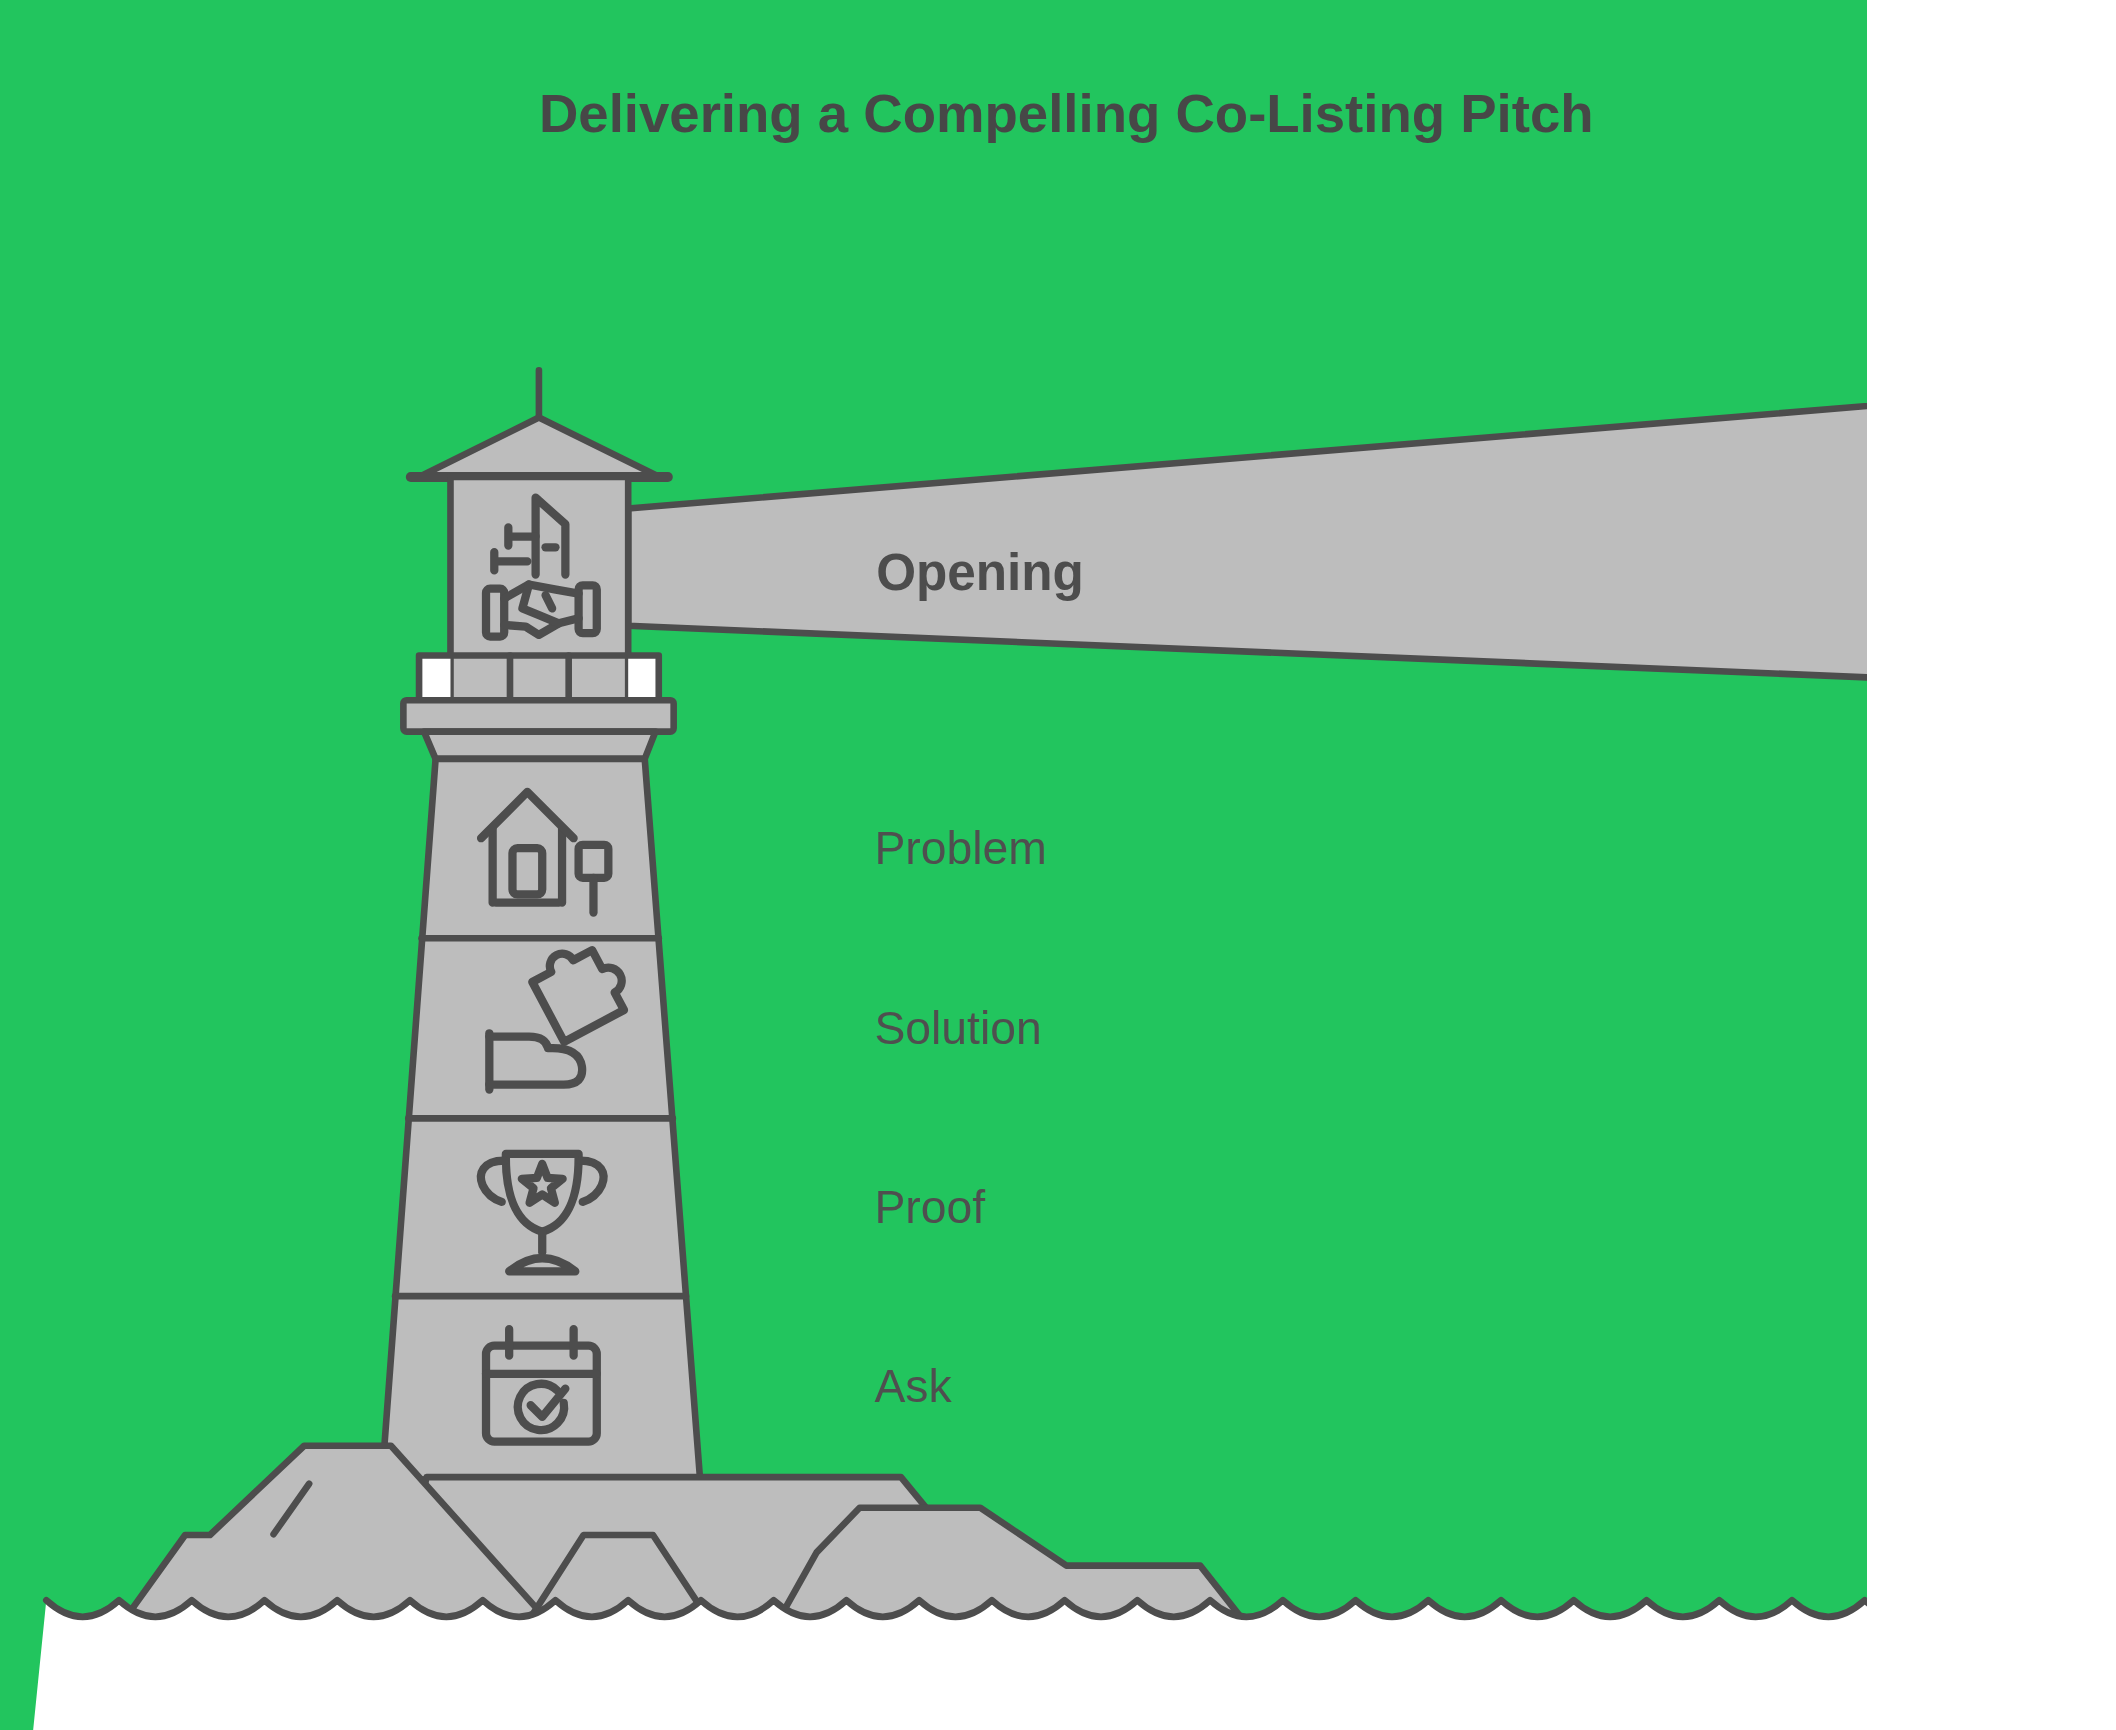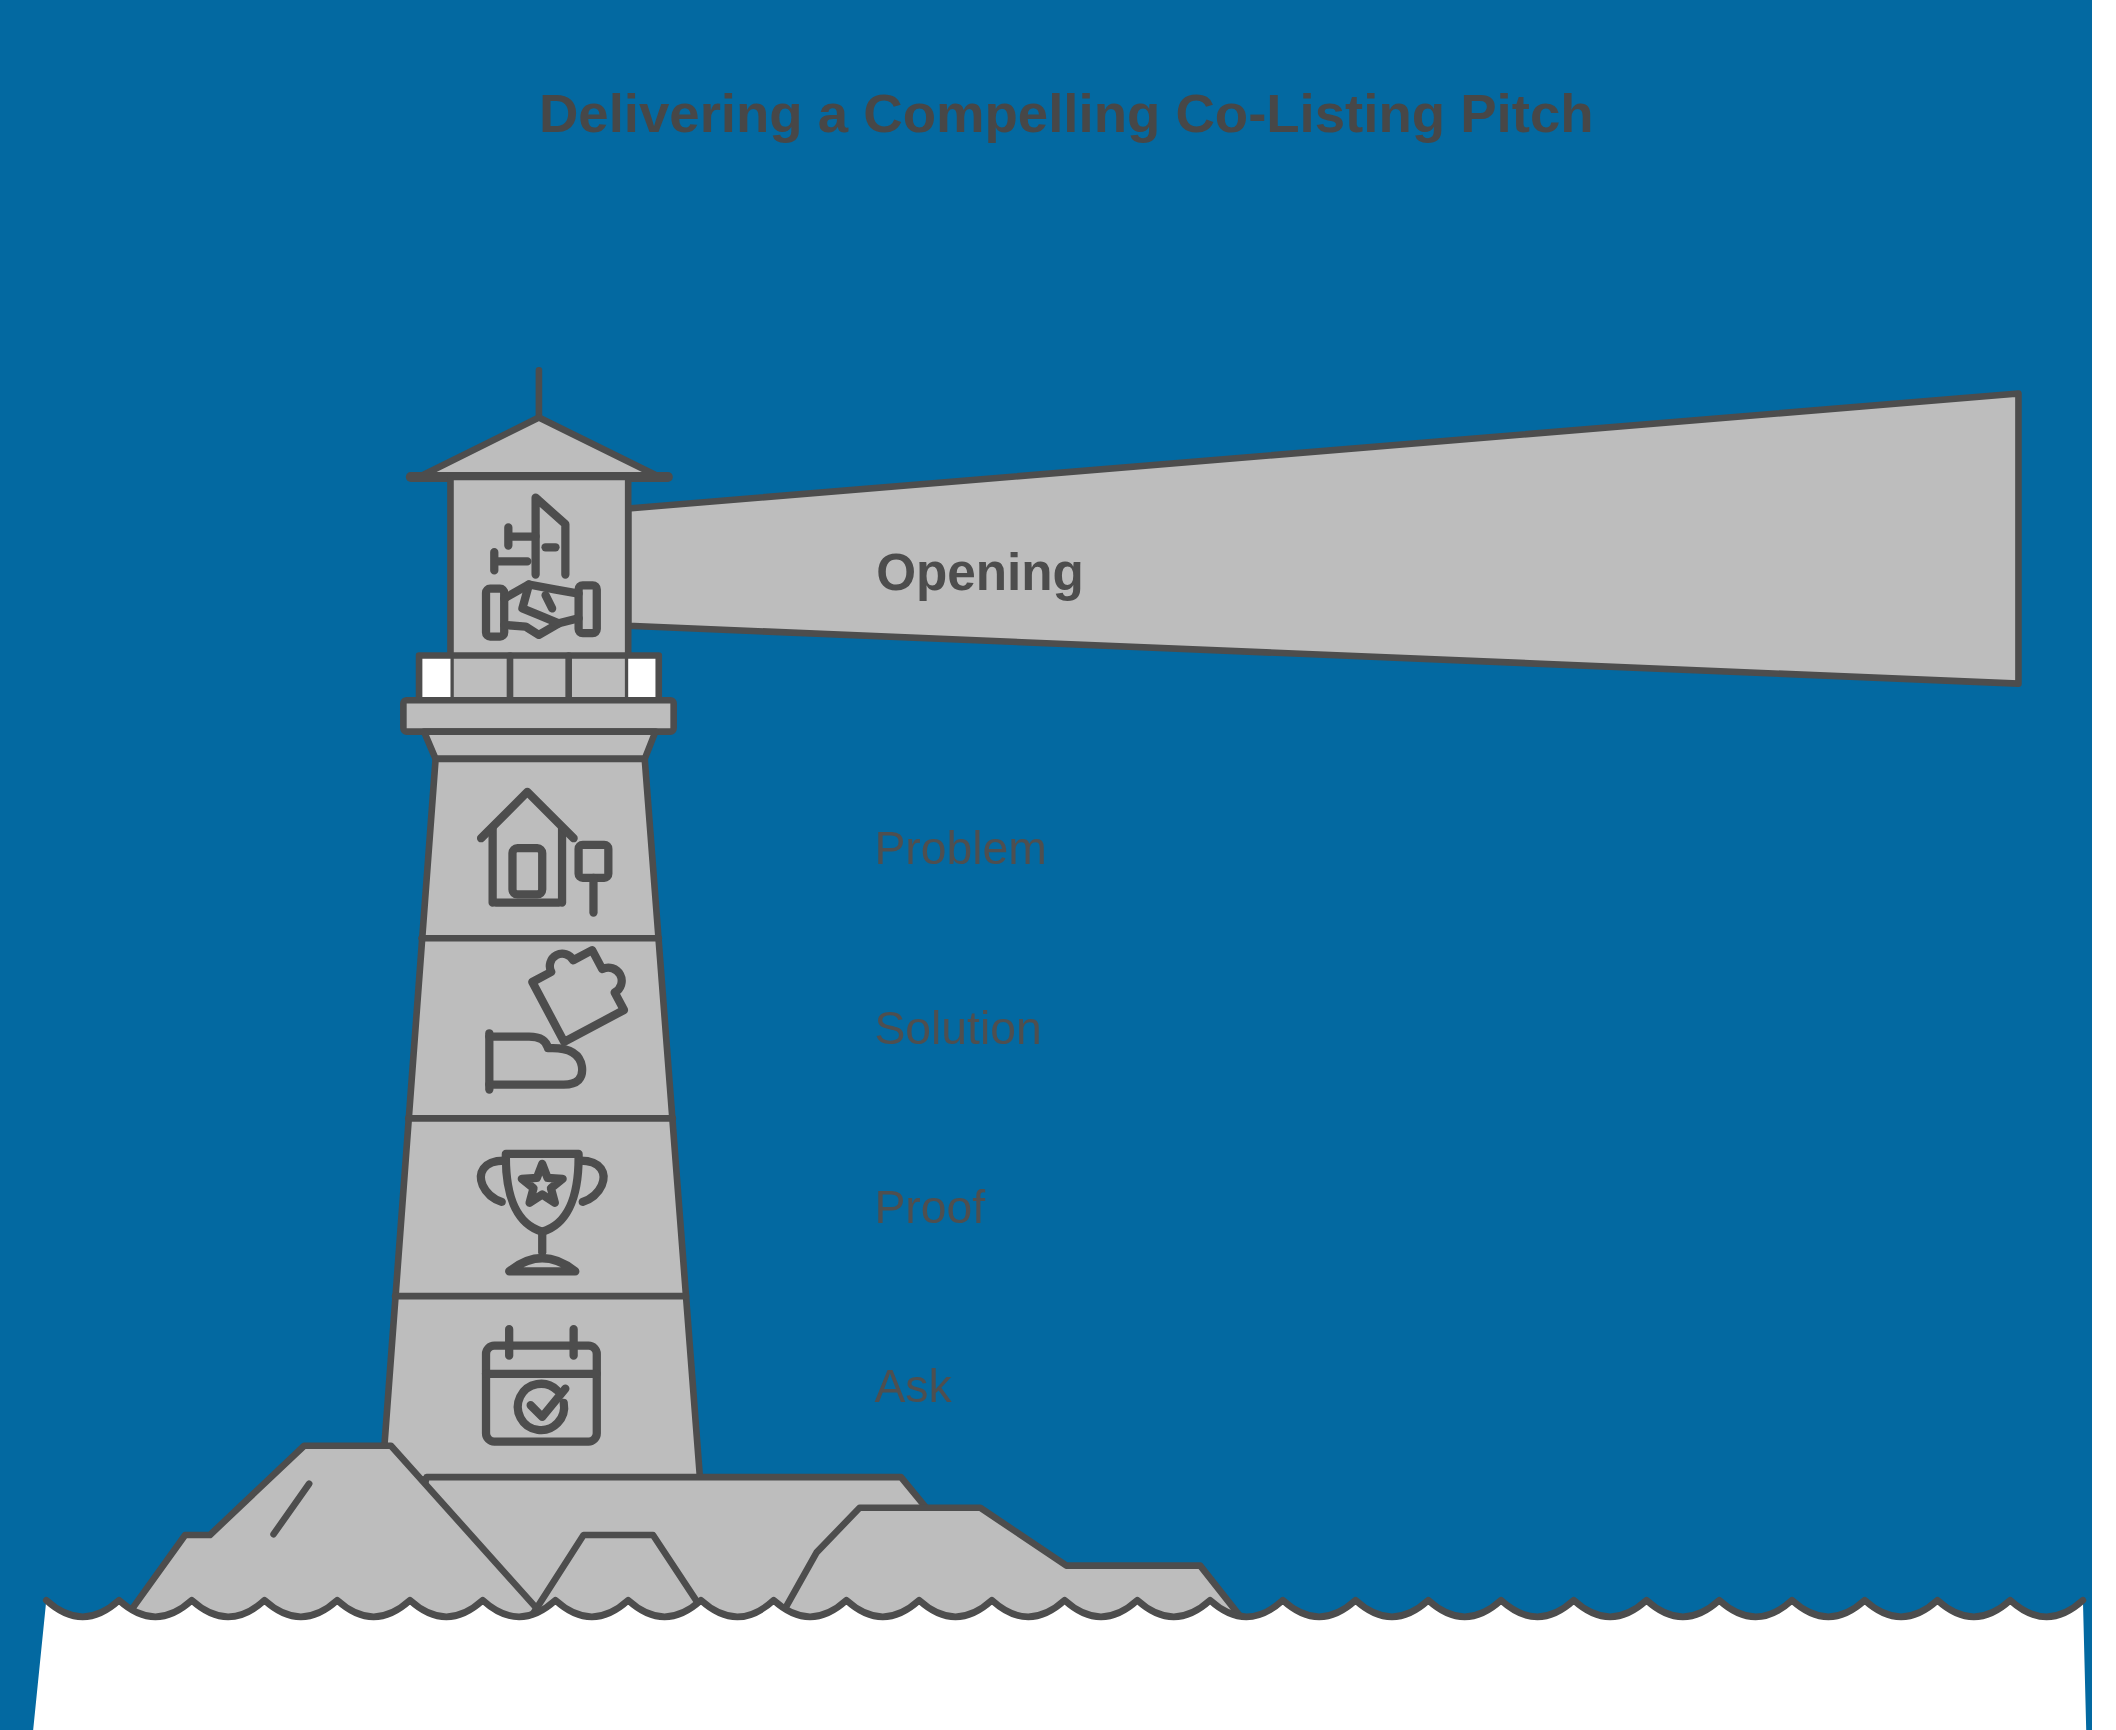--- a/index.html
+++ b/index.html
@@ -1,16 +1,16 @@
 <!DOCTYPE html>
 <html style="font-size:13.2px"><head>
 <meta charset="utf-8">
 <style>
   html,body{margin:0;padding:0;background:#ffffff;}
-  .stage{width:2092px;height:1731px;position:relative;background:#0369a1;overflow:hidden;text-decoration:underline;}
+  .stage{width:1867px;height:1731px;position:relative;background:#22c55e;overflow:hidden;text-decoration:underline;}
   svg{display:block;}
   .shape{fill:#bdbdbd;stroke:#4d4d4d;stroke-width:8;stroke-linejoin:round;}
   .line{fill:none;stroke:#4d4d4d;stroke-width:8;stroke-linecap:round;stroke-linejoin:round;}
   .line-thick{fill:none;stroke:#4d4d4d;stroke-width:12;stroke-linecap:round;}
   .icon{fill:none;stroke:#4d4d4d;stroke-width:10;stroke-linecap:round;stroke-linejoin:round;}
   .title-text{font-family:"Liberation Sans",sans-serif;font-size:66px;font-weight:bold;fill:#474747;}
   .beam-text{font-family:"Liberation Sans",sans-serif;font-size:62px;font-weight:bold;fill:#4d4d4d;}
   .label-text{font-family:"Liberation Sans",sans-serif;font-size:56px;font-weight:400;fill:#4f4f4f;}
   .cover{fill:#ffffff;stroke:none;}
 </style>

